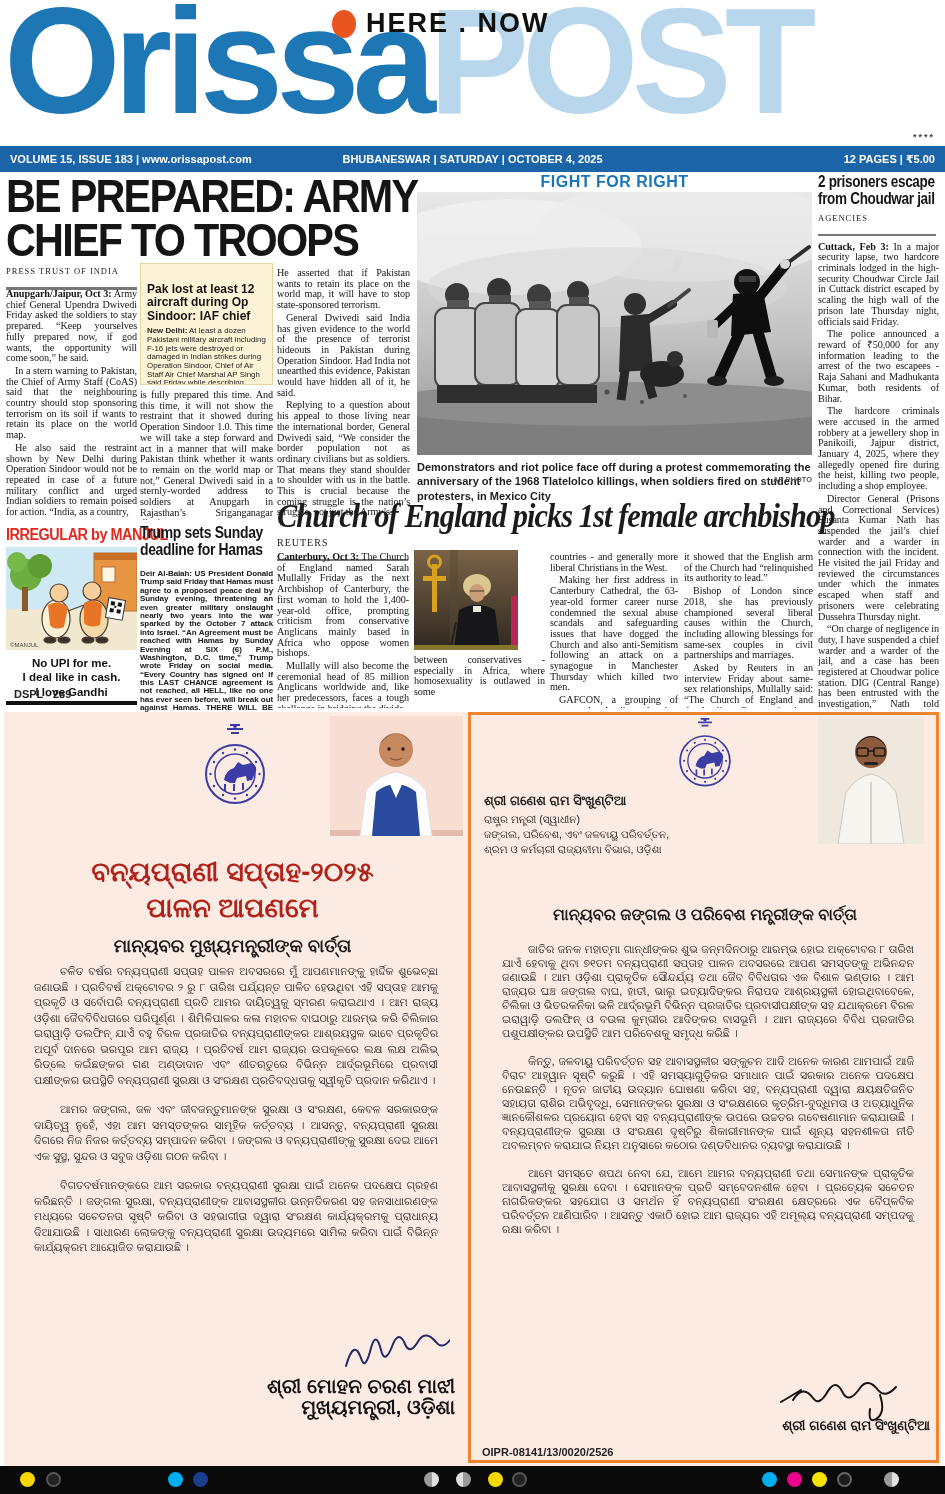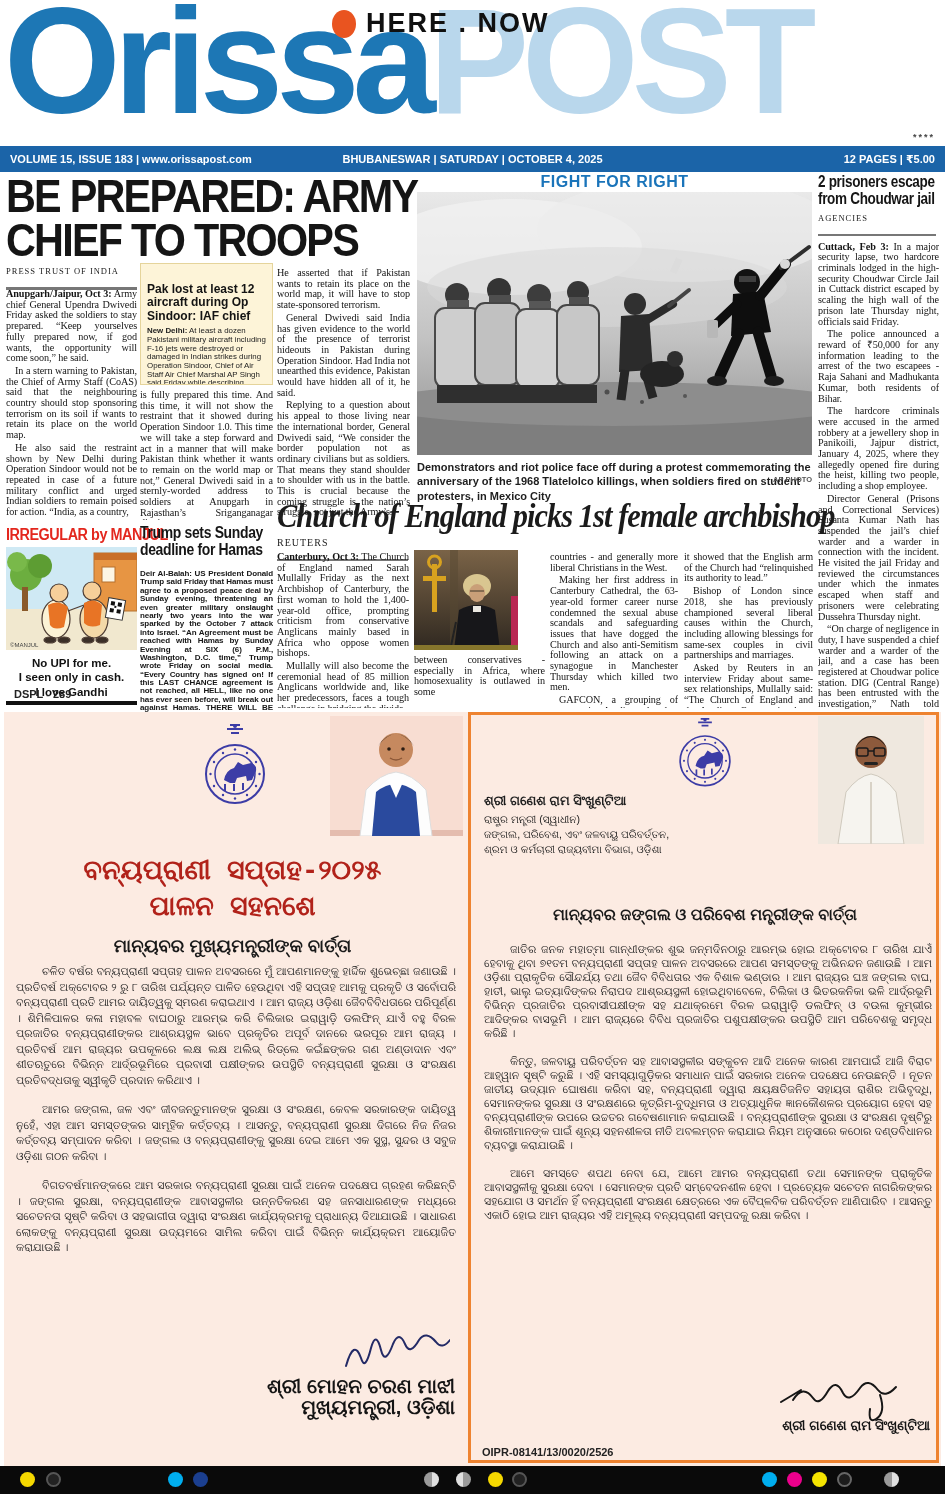--- a/index.html
+++ b/index.html
@@ -55,24 +55,24 @@
   .cart-cap{left:6px;top:656px;width:131px;text-align:center;font:800 11.5px/1.25 "Liberation Sans",sans-serif;color:#111}
   .cart-rule{left:6px;top:701px;width:131px;height:4px;background:#111}
 
   
   .trump-body{left:140px;top:570px;width:133px;height:142px;font:700 8px/1.05 "Liberation Sans",sans-serif;
               letter-spacing:-.1px;text-align:justify;color:#161616;overflow:hidden}
 
   
   .ads-bg{left:4px;top:712px;width:937px;height:754px;background:#fcebe2}
   .ad-label{left:14px;top:688px;font:700 11px "Liberation Sans",sans-serif;color:#222}
-  .ody-red{font-family:Liberation Mono, monospace;font-weight:800;color:#b1221a;text-align:center}
+  .ody-red{font-family:Liberation Sans, sans-serif;font-weight:800;color:#b1221a;text-align:center}
   .ody-blk{font-family:"Liberation Sans",sans-serif;font-weight:800;color:#191919;text-align:center}
   .ad-body{font-family:"Liberation Sans","DejaVu Sans",sans-serif;color:#262626;text-align:justify;overflow:hidden}
-  .ad-body p{margin:0 0 14px;text-indent:26px}
+  .ad-body p{margin:0 18px 14px;text-indent:26px}
   .adL-body{left:16px;top:964px;width:440px;height:368px;font-size:11px;line-height:15.5px}
   .adR-box{left:468px;top:712px;width:471px;height:751px;border:3px solid #ee8330;box-sizing:border-box}
   .adR-body{left:484px;top:942px;width:448px;height:448px;font-size:11px;line-height:14px}
   .sig-name{font-family:"Liberation Sans",sans-serif;font-weight:800;color:#141414;text-align:right}
   .oipr{left:482px;top:1446px;font:700 11px "Liberation Sans",sans-serif;color:#222}
   .officer{left:484px;top:793px;width:210px;font-family:"Liberation Sans",sans-serif;color:#1c1c1c}
   .officer .nm{font-weight:800;font-size:13px;margin-bottom:3px}
   .officer .tl{font-size:10.5px;line-height:15px}
 
   
@@ -231,21 +231,21 @@
           <rect x="111" y="55" width="4" height="4" fill="#111"></rect>
         <rect x="104" y="62" width="4" height="4" fill="#111"></rect>
           <rect x="111" y="62" width="4" height="4" fill="#111"></rect>
         <rect x="108" y="59" width="2" height="2" fill="#111"></rect>
       </g>
       <text x="4" y="100" font-family="Liberation Sans" font-size="6" fill="#444">©MANJUL</text>
     </svg>
   </div>
   <div class="ab cart-cap">
     <div>No UPI for me.</div>
-    <div>I seen only in cash.</div>
+    <div>I deal like in cash.</div>
     <div>I love Gandhi</div>
   </div>
   <div class="ab cart-rule"></div>
 
   <div class="ab h-side" style="left:140px;top:524px;width:165px;font-size:17px">Trump sets Sunday deadline for Hamas</div>
   <div class="ab trump-body">
     <b>Deir Al-Balah:</b> <span>US President Donald Trump said Friday that Hamas must agree to a proposed peace deal by Sunday evening, threatening an even greater military onslaught nearly two years into the war sparked by the October 7 attack into Israel. “An Agreement must be reached with Hamas by Sunday Evening at SIX (6) P.M., Washington, D.C. time,” Trump wrote Friday on social media. “Every Country has signed on! If this LAST CHANCE agreement is not reached, all HELL, like no one has ever seen before, will break out against Hamas. THERE WILL BE PEACE IN THE MIDDLE EAST ONE WAY OR THE OTHER.”</span> 
   </div>
 
   <div class="ab church-h">Church of England picks 1st female archbishop</div>
@@ -337,21 +337,21 @@
       <circle cx="66" cy="34" r="17" fill="#c6895f"></circle>
       <path d="M48,30 Q66,6 84,30 Q76,18 66,18 Q56,18 48,30" fill="#1b1b1b"></path>
       <circle cx="59" cy="33" r="1.8" fill="#2a1c12"></circle>
         <circle cx="73" cy="33" r="1.8" fill="#2a1c12"></circle>
       <path d="M60,42 Q66,46 72,42" stroke="#8a5636" fill="none" stroke-width="1.5"></path>
     </svg>
   </div>
 
   <div class="ab ody-red" style="left:30px;top:854px;width:405px;font-size:27px;line-height:36px">
     <div>ବନ୍ୟପ୍ରାଣୀ ସପ୍ତାହ-୨୦୨୫</div>
-    <div>ପାଳନ ସହନଶେ</div>
+    <div>ପାଳନ ଆପଣମେ</div>
   </div>
   <div class="ab ody-blk" style="left:30px;top:936px;width:405px;font-size:18px">ମାନ୍ୟବର ମୁଖ୍ୟମନ୍ତ୍ରୀଙ୍କ ବାର୍ତ୍ତା</div>
 
   <div class="ab ad-body adL-body">
     <p>ଚଳିତ ବର୍ଷର ବନ୍ୟପ୍ରାଣୀ ସପ୍ତାହ ପାଳନ ଅବସରରେ ମୁଁ ଆପଣମାନଙ୍କୁ ହାର୍ଦ୍ଦିକ ଶୁଭେଚ୍ଛା ଜଣାଉଛି । ପ୍ରତିବର୍ଷ ଅକ୍ଟୋବର ୨ ରୁ ୮ ତାରିଖ ପର୍ଯ୍ୟନ୍ତ ପାଳିତ ହେଉଥିବା ଏହି ସପ୍ତାହ ଆମକୁ ପ୍ରକୃତି ଓ ସର୍ବୋପରି ବନ୍ୟପ୍ରାଣୀ ପ୍ରତି ଆମର ଦାୟିତ୍ୱକୁ ସ୍ମରଣ କରାଇଥାଏ । ଆମ ରାଜ୍ୟ ଓଡ଼ିଶା ଜୈବବିବିଧତାରେ ପରିପୂର୍ଣ୍ଣ । ଶିମିଳିପାଳର କଳା ମହାବଳ ବାଘଠାରୁ ଆରମ୍ଭ କରି ଚିଲିକାର ଇରାୱାଡ଼ି ଡଲଫିନ୍ ଯାଏଁ ବହୁ ବିରଳ ପ୍ରଜାତିର ବନ୍ୟପ୍ରାଣୀଙ୍କର ଆଶ୍ରୟସ୍ଥଳ ଭାବେ ପ୍ରକୃତିର ଅପୂର୍ବ ଦାନରେ ଭରପୂର ଆମ ରାଜ୍ୟ । ପ୍ରତିବର୍ଷ ଆମ ରାଜ୍ୟର ଉପକୂଳରେ ଲକ୍ଷ ଲକ୍ଷ ଅଲିଭ୍ ରିଡ୍‌ଲେ କଇଁଛଙ୍କର ଗଣ ଅଣ୍ଡାଦାନ ଏବଂ ଶୀତଋତୁରେ ବିଭିନ୍ନ ଆର୍ଦ୍ରଭୂମିରେ ପ୍ରବାସୀ ପକ୍ଷୀଙ୍କର ଉପସ୍ଥିତି ବନ୍ୟପ୍ରାଣୀ ସୁରକ୍ଷା ଓ ସଂରକ୍ଷଣ ପ୍ରତିବଦ୍ଧତାକୁ ସ୍ୱୀକୃତି ପ୍ରଦାନ କରିଥାଏ ।</p>
     <p>ଆମର ଜଙ୍ଗଲ, ଜଳ ଏବଂ ଜୀବଜନ୍ତୁମାନଙ୍କ ସୁରକ୍ଷା ଓ ସଂରକ୍ଷଣ, କେବଳ ସରକାରଙ୍କ ଦାୟିତ୍ୱ ନୁହେଁ, ଏହା ଆମ ସମସ୍ତଙ୍କର ସାମୂହିକ କର୍ତ୍ତବ୍ୟ । ଆସନ୍ତୁ, ବନ୍ୟପ୍ରାଣୀ ସୁରକ୍ଷା ଦିଗରେ ନିଜ ନିଜର କର୍ତ୍ତବ୍ୟ ସମ୍ପାଦନ କରିବା । ଜଙ୍ଗଲ ଓ ବନ୍ୟପ୍ରାଣୀଙ୍କୁ ସୁରକ୍ଷା ଦେଇ ଆମେ ଏକ ସୁସ୍ଥ, ସୁନ୍ଦର ଓ ସବୁଜ ଓଡ଼ିଶା ଗଠନ କରିବା ।</p>
     <p>ବିଗତବର୍ଷମାନଙ୍କରେ ଆମ ସରକାର ବନ୍ୟପ୍ରାଣୀ ସୁରକ୍ଷା ପାଇଁ ଅନେକ ପଦକ୍ଷେପ ଗ୍ରହଣ କରିଛନ୍ତି । ଜଙ୍ଗଲ ସୁରକ୍ଷା, ବନ୍ୟପ୍ରାଣୀଙ୍କ ଆବାସସ୍ଥଳୀର ଉନ୍ନତିକରଣ ସହ ଜନସାଧାରଣଙ୍କ ମଧ୍ୟରେ ସଚେତନତା ସୃଷ୍ଟି କରିବା ଓ ସହଭାଗୀତା ଦ୍ୱାରା ସଂରକ୍ଷଣ କାର୍ଯ୍ୟକ୍ରମକୁ ପ୍ରାଧାନ୍ୟ ଦିଆଯାଉଛି । ସାଧାରଣ ଲୋକଙ୍କୁ ବନ୍ୟପ୍ରାଣୀ ସୁରକ୍ଷା ଉଦ୍ୟମରେ ସାମିଲ କରିବା ପାଇଁ ବିଭିନ୍ନ କାର୍ଯ୍ୟକ୍ରମ ଆୟୋଜିତ କରାଯାଉଛି ।</p>
   </div>
 
   <div class="ab" style="left:340px;top:1332px">

